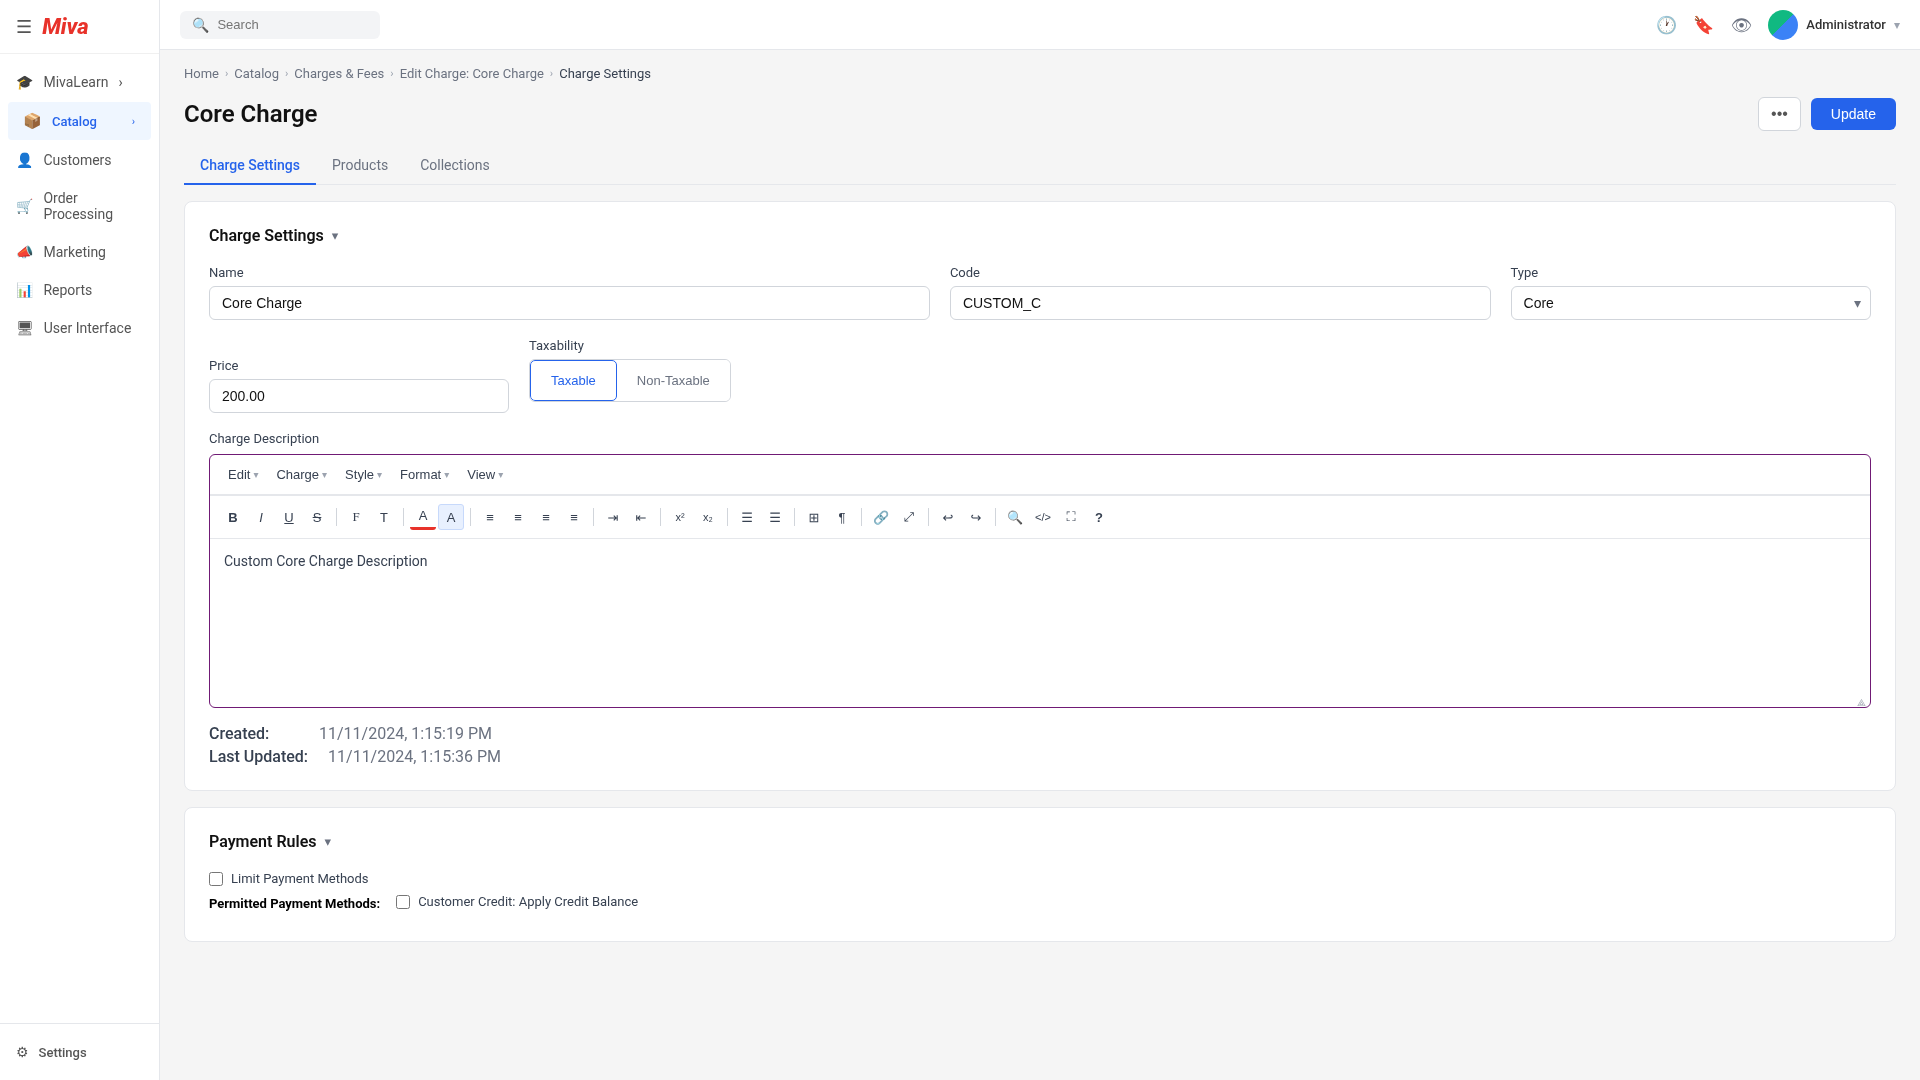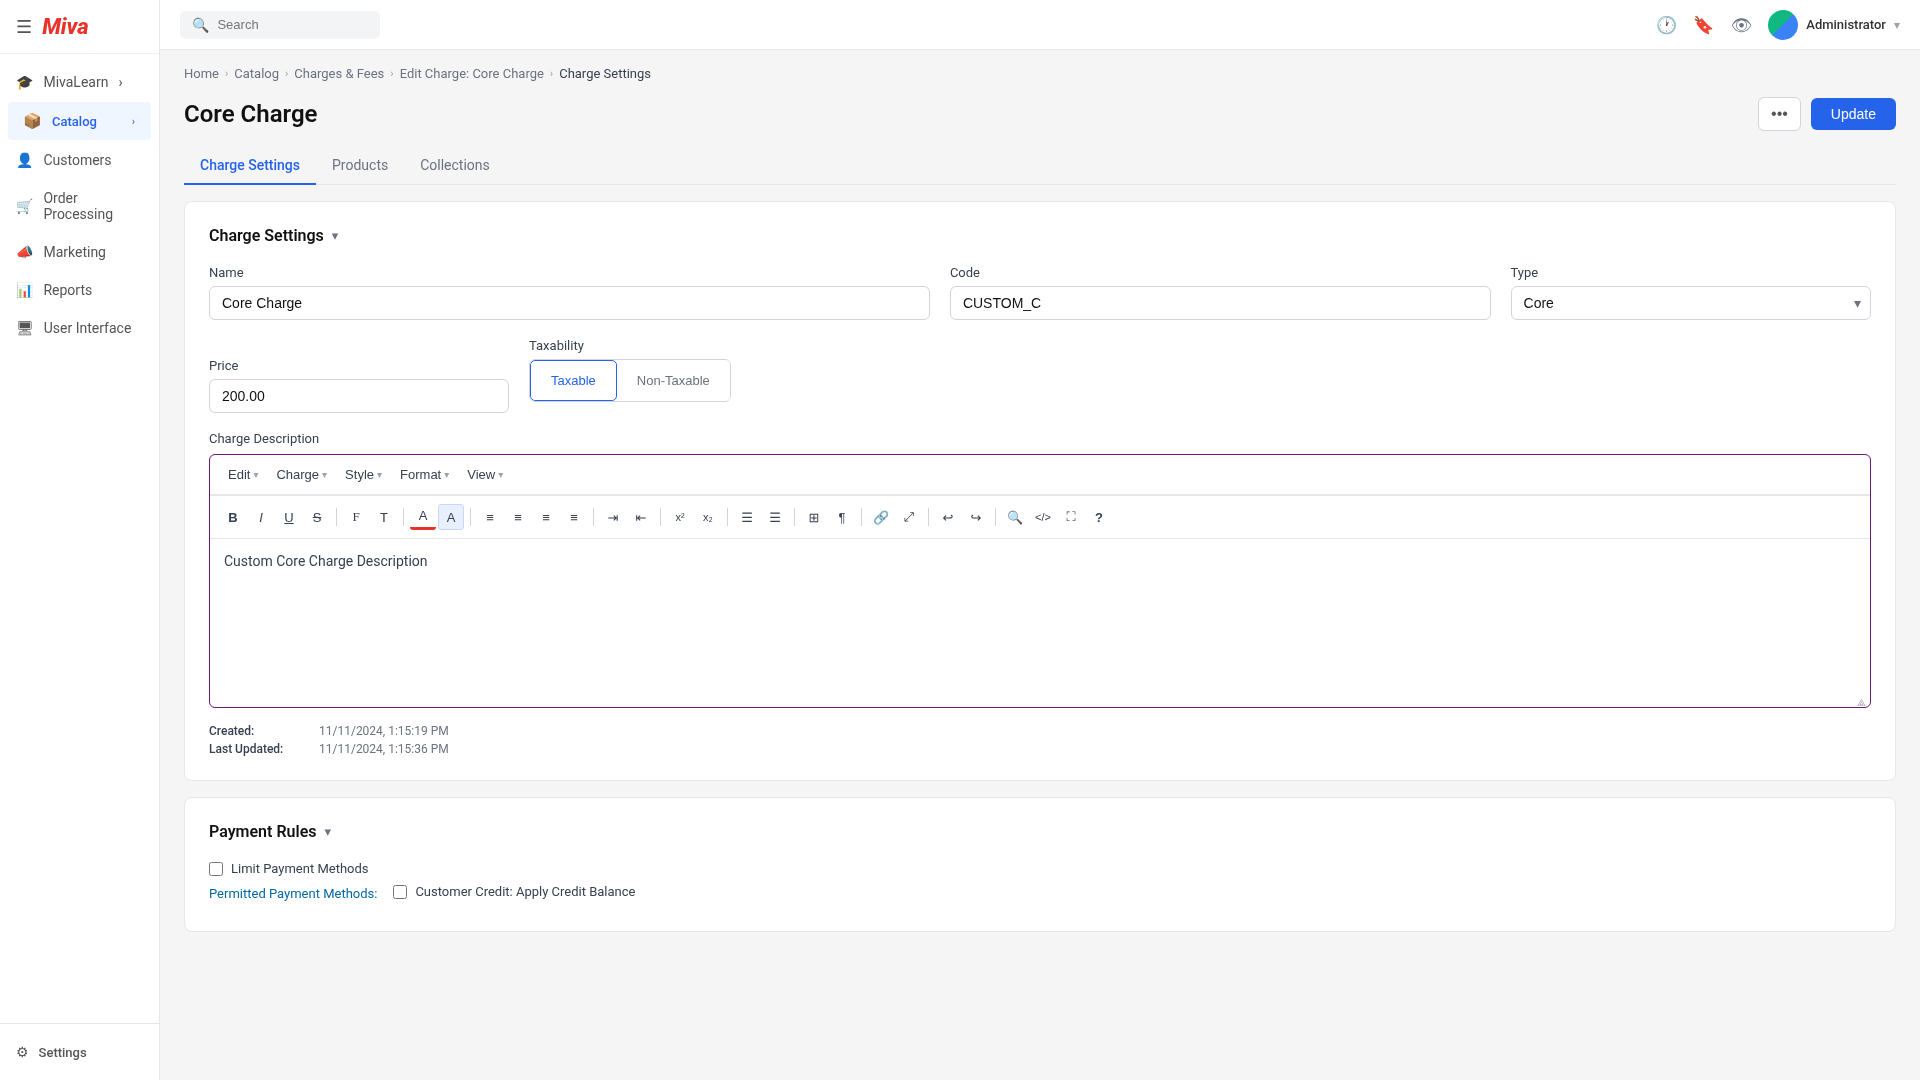--- a/index.html
+++ b/index.html
@@ -95,29 +95,29 @@
     .toolbar-icon-btn { width: 26px; height: 26px; border: none; background: transparent; cursor: pointer; color: #374151; border-radius: 3px; display: flex; align-items: center; justify-content: center; font-size: 13px; }
     .toolbar-icon-btn.bold { font-weight: 800; }
     .toolbar-icon-btn.italic { font-style: italic; }
     .toolbar-icon-btn.underline { text-decoration: underline; }
     .toolbar-icon-btn.strikethrough { text-decoration: line-through; }
     .editor-body { min-height: 160px; padding: 14px; font-size: 14px; color: #374151; }
     .editor-resize { height: 8px; background: transparent; display: flex; align-items: center; justify-content: flex-end; padding-right: 4px; color: #9ca3af; font-size: 10px; }
     
     
     .meta-info { margin-top: 16px; display: flex; flex-direction: column; gap: 4px; }
-    .meta-row { display: flex; gap: 20px; font-size: 12px; color: #6b7280; }
+    .meta-row { display: flex; gap: 20px; font-size: 16px; color: #6b7280; }
     .meta-label { min-width: 90px; font-weight: 500; color: #374151; }
     
     
     .payment-rules-card { background: #fff; border-radius: 8px; border: 1px solid #e5e7eb; margin: 0 24px 16px; padding: 24px; }
     .checkbox-row { display: flex; align-items: center; gap: 8px; font-size: 13px; color: #374151; margin-bottom: 8px; }
     .checkbox-row input[type="checkbox"] { width: 14px; height: 14px; accent-color: #2563eb; }
     .permitted-row { display: flex; align-items: flex-start; gap: 16px; font-size: 13px; }
-    .permitted-label { color: #0369a1; min-width: 140px; padding-top: 2px; }
+    .permitted-label { color: #000000; min-width: 140px; padding-top: 2px; font-weight: bold; }
   </style>
 </head>
 <body>
 
 <div class="app-container">
 
   <div class="sidebar">
     <div class="sidebar-header">
       <span class="hamburger-icon">☰</span>
       <span class="miva-logo">Miva</span>

